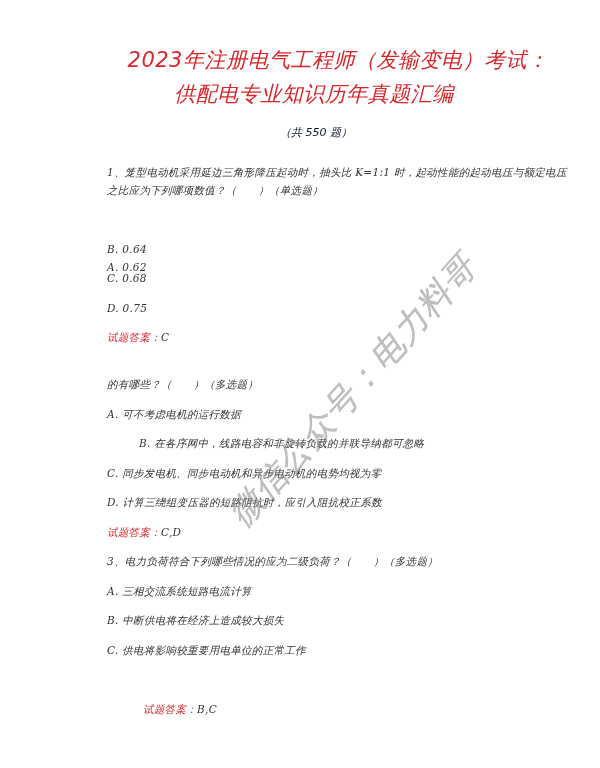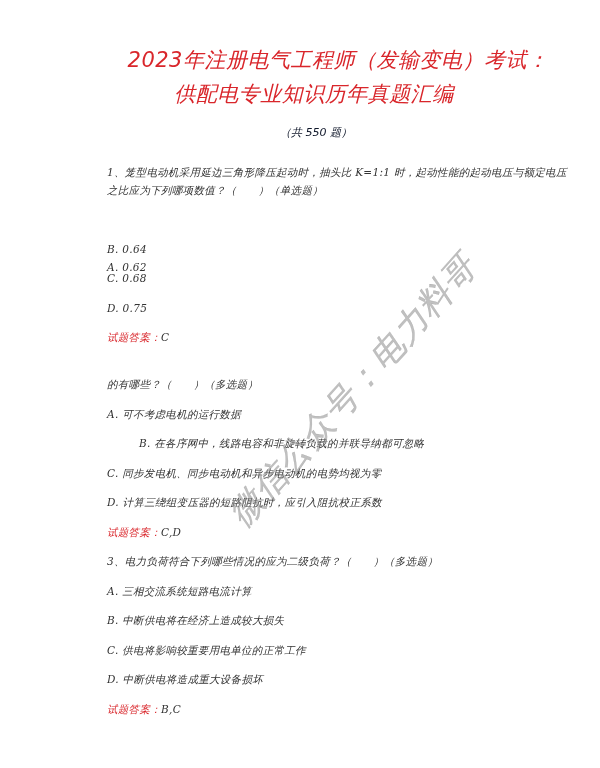--- a/index.html
+++ b/index.html
@@ -98,19 +98,18 @@
   <div class="line" style="top:467px;">C. 同步发电机、同步电动机和异步电动机的电势均视为零</div>
   <div class="line" style="top:496px;">D. 计算三绕组变压器的短路阻抗时，应引入阻抗校正系数</div>
   <div class="line" style="top:526px;">
     <span class="answer-label">试题答案：</span><span class="answer-value">C,D</span>
   </div>
 
   <div class="line" style="top:555px;">3、电力负荷符合下列哪些情况的应为二级负荷？（　　）（多选题）</div>
   <div class="line" style="top:585px;">A. 三相交流系统短路电流计算</div>
   <div class="line" style="top:614px;">B. 中断供电将在经济上造成较大损失</div>
   <div class="line" style="top:644px;text-align:center;">C. 供电将影响较重要用电单位的正常工作</div>
-  <div class="line" style="top:673px;">D. 中断供电将造成重大设备损坏</div>
-  <div class="line" style="top:703px;">
+  <div class="line" style="top:703px;margin-left:36px;">
     <span class="answer-label">试题答案：</span><span class="answer-value">B,C</span>
   </div>
 
   <div class="watermark">微信公众号：电力料哥</div>
 </div>
 
 </body></html>

